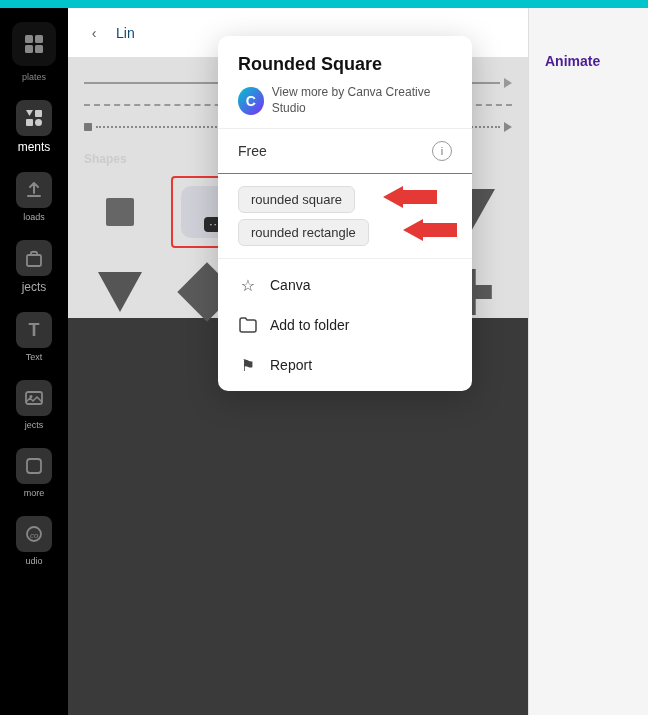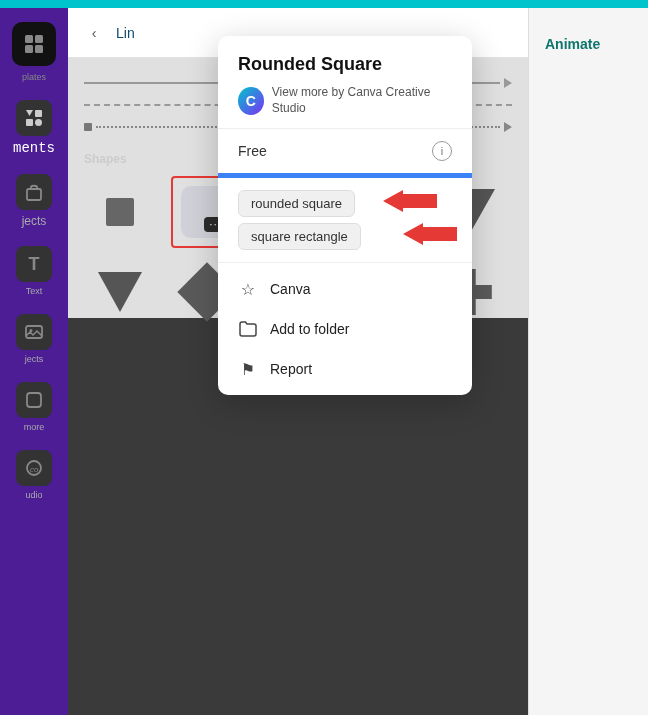--- a/index.html
+++ b/index.html
@@ -20,21 +20,21 @@
       background: #00c4cc;
     }
 
     
     .sidebar {
       position: absolute;
       top: 8px;
       left: 0;
       width: 68px;
       height: 707px;
-      background: #4c1d95;
+      background: #000000;
       display: flex;
       flex-direction: column;
       align-items: center;
       padding-top: 0;
     }
 
     .sidebar-item {
       width: 100%;
       display: flex;
       flex-direction: column;
@@ -90,21 +90,22 @@
       width: 120px;
       height: 707px;
       background: #f5f5f5;
       border-left: 1px solid #ddd;
     }
 
     .right-panel-header {
       padding: 28px 16px;
       font-size: 14px;
       font-weight: 600;
-      color: #0f766e;
+      color: #4c1d95;
+      margin-top: 17px;
     }
 
     
     .canvas-content {
       position: absolute;
       top: 0; left: 0; right: 120px; bottom: 0;
       overflow: hidden;
     }
 
     
@@ -232,21 +233,21 @@
     }
 
     .brand-text {
       font-size: 12px;
       color: #555;
       line-height: 1.3;
     }
 
     .popup-section {
       padding: 12px 20px;
-      border-bottom: 5px solid #3b82f6;
+      border-bottom: 1px solid #3b82f6;
     }
 
     .popup-free-row {
       display: flex;
       align-items: center;
       justify-content: space-between;
     }
 
     .popup-free-label {
       font-size: 14px;
@@ -336,23 +337,32 @@
 
   <div class="sidebar-item active">
     <div class="icon-box">
       <svg width="20" height="20" viewBox="0 0 20 20" fill="none">
         <path d="M2 2 L9 2 L5.5 8 Z" fill="#ccc"></path>
         <rect x="11" y="2" width="7" height="7" rx="1" fill="#ccc"></rect>
         <rect x="2" y="11" width="7" height="7" rx="1" fill="#ccc"></rect>
         <circle cx="14.5" cy="14.5" r="3.5" fill="#ccc"></circle>
       </svg>
     </div>
-    <span style="color:#fff;font-size:14px;font-family:Liberation Mono, monospace;">ments</span>
-  </div>
-
+    <span style="color:#fff;font-size:12px;">ments</span>
+  </div>
+
+  <div class="sidebar-item">
+    <div class="icon-box">
+      <svg width="20" height="20" viewBox="0 0 20 20" fill="none">
+        <path d="M10 3 L10 13 M6 7 L10 3 L14 7" stroke="#888" stroke-width="2" stroke-linecap="round" stroke-linejoin="round"></path>
+        <path d="M4 16 L16 16" stroke="#888" stroke-width="2" stroke-linecap="round"></path>
+      </svg>
+    </div>
+    <span style="font-size:9px;">loads</span>
+  </div>
 
   <div class="sidebar-item">
     <div class="icon-box">
       <svg width="20" height="20" viewBox="0 0 20 20" fill="none">
         <rect x="3" y="7" width="14" height="11" rx="1.5" stroke="#888" stroke-width="1.8" fill="none"></rect>
         <path d="M7 7 V5 C7 3.3 13 3.3 13 5 V7" stroke="#888" stroke-width="1.8" fill="none"></path>
       </svg>
     </div>
     <span style="font-size:12px;">jects</span>
   </div>
@@ -509,21 +519,21 @@
 
       <div class="tag-row" style="position:relative;">
         <span class="tag-pill">rounded square</span>
 
         <svg width="54" height="22" viewBox="0 0 54 22" style="position:absolute;left:145px;top:0px;">
           <polygon points="54,4 20,4 20,0 0,11 20,22 20,18 54,18" fill="#e53935"></polygon>
         </svg>
       </div>
 
       <div class="tag-row" style="position:relative;">
-        <span class="tag-pill">square rectangle</span>
+        <span class="tag-pill">rounded rectangle</span>
 
         <svg width="54" height="22" viewBox="0 0 54 22" style="position:absolute;left:165px;top:0px;">
           <polygon points="54,4 20,4 20,0 0,11 20,22 20,18 54,18" fill="#e53935"></polygon>
         </svg>
       </div>
     </div>
 
     <div class="popup-menu-items">
       <div class="popup-menu-item">
         <span class="menu-icon">☆</span>

